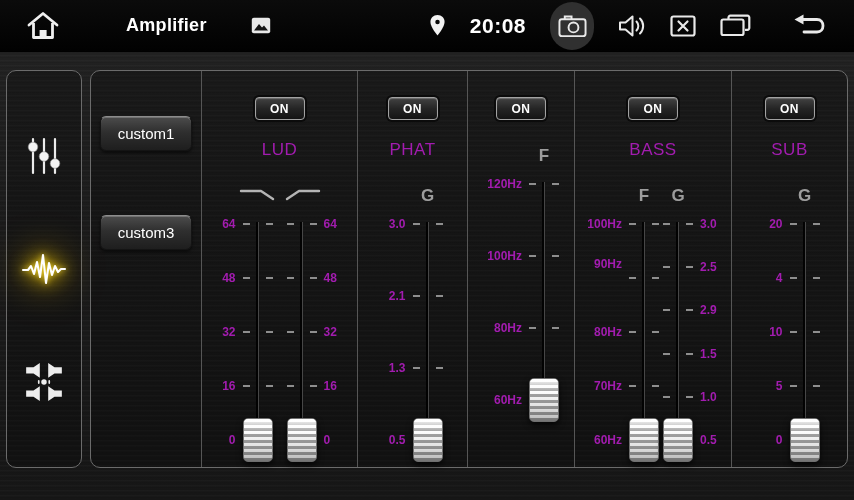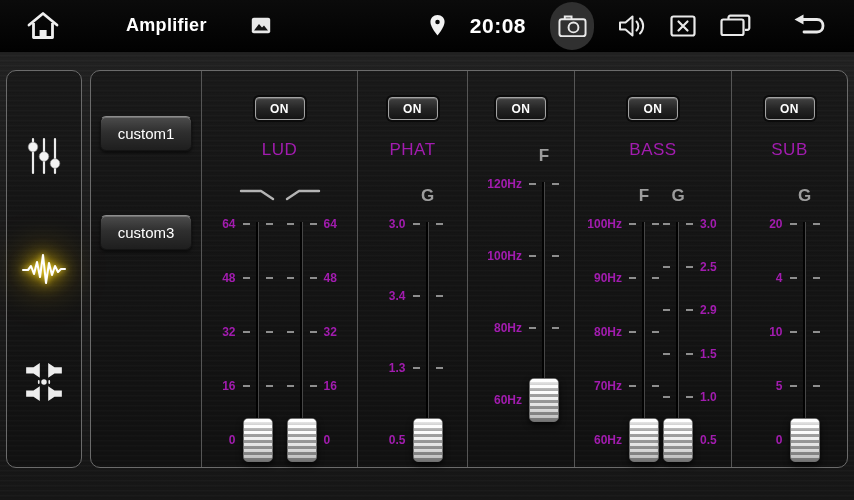--- a/index.html
+++ b/index.html
@@ -250,21 +250,21 @@
         </div>
       </div>
     </div>
     <div class="col col-phat">
       <button class="on-btn">ON</button>
       <div class="panel-title">PHAT</div>
       <div class="sliders-row">
         <div class="slider-body side-left">
           <div class="lbls" style="width: 30px;">
             <span class="lbl" style="top: 0px;">3.0</span>
-            <span class="lbl" style="top: 72px;">3.4</span>
+            <span class="lbl" style="top: 72px;">2.1</span>
             <span class="lbl" style="top: 144px;">1.3</span>
             <span class="lbl" style="top: 216px;">0.5</span>
           </div>
           <div class="rail">
             <div class="hdr">G</div>
             <div class="track"></div>
             <div class="tick" style="top: 0px;"></div>
             <div class="tick" style="top: 72px;"></div>
             <div class="tick" style="top: 144px;"></div>
             <div class="tick" style="top: 216px;"></div>
@@ -295,21 +295,21 @@
         </div>
       </div>
     </div>
     <div class="col col-bass">
       <button class="on-btn">ON</button>
       <div class="panel-title">BASS</div>
       <div class="sliders-row">
         <div class="slider-body side-left">
           <div class="lbls" style="width: 46px;">
             <span class="lbl" style="top: 0px;">100Hz</span>
-            <span class="lbl" style="top: 54px;">90Hz</span>
+            <span class="lbl" style="top: 40px;">90Hz</span>
             <span class="lbl" style="top: 108px;">80Hz</span>
             <span class="lbl" style="top: 162px;">70Hz</span>
             <span class="lbl" style="top: 216px;">60Hz</span>
           </div>
           <div class="rail">
             <div class="hdr">F</div>
             <div class="track"></div>
             <div class="tick" style="top: 0px;"></div>
             <div class="tick" style="top: 54px;"></div>
             <div class="tick" style="top: 108px;"></div>

